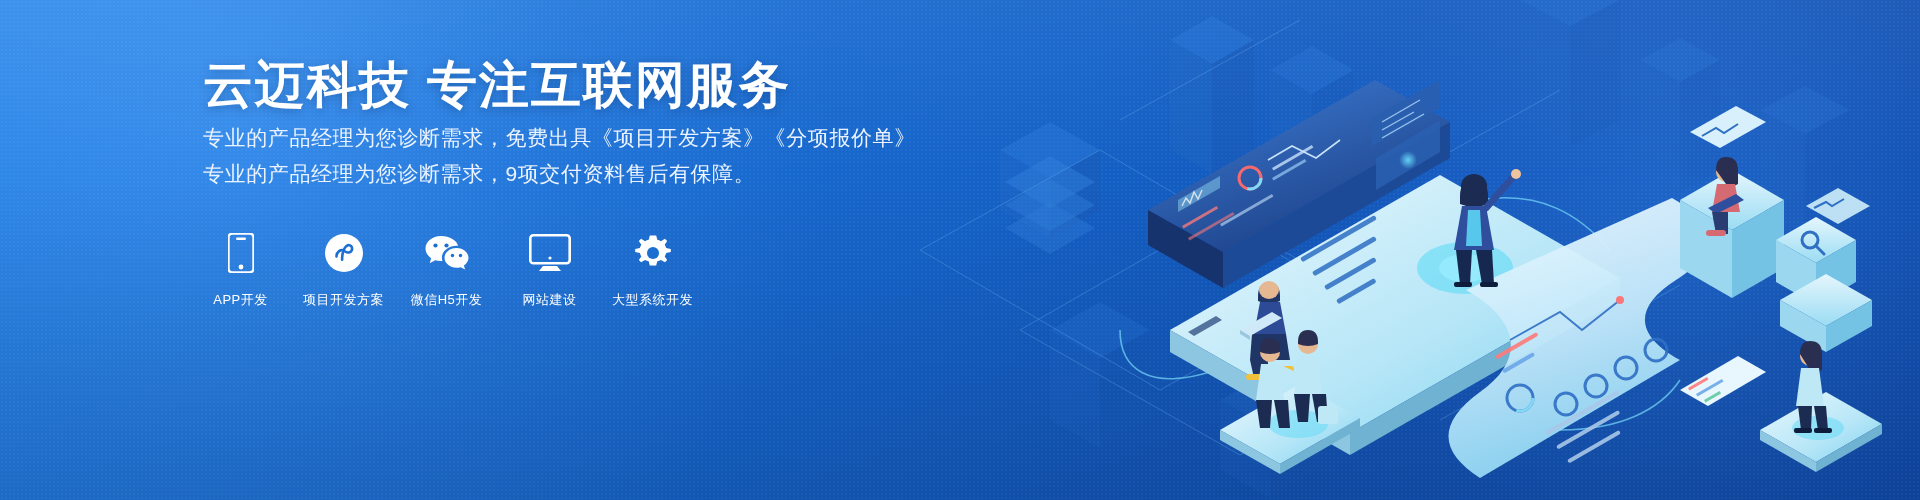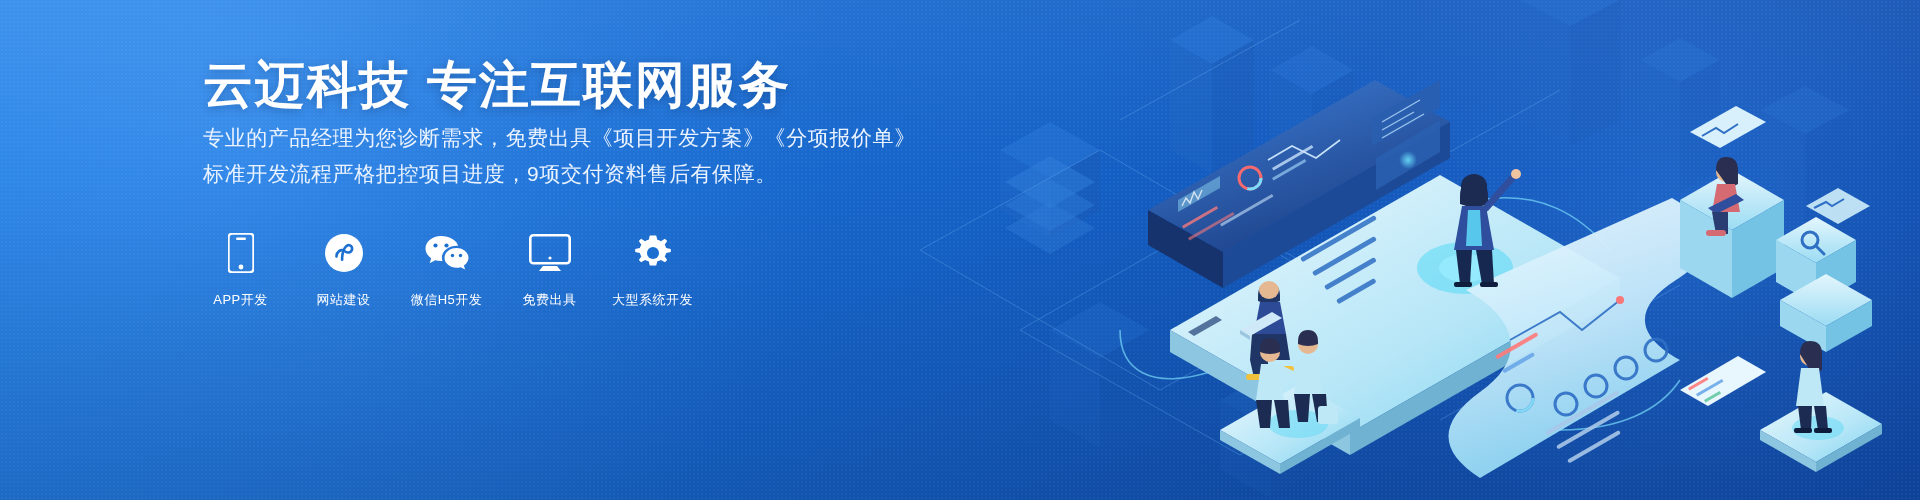--- a/index.html
+++ b/index.html
@@ -379,21 +379,21 @@
         <rect x="874" y="428" width="18" height="5" rx="2" fill="#0f1d3c"></rect>
         <rect x="894" y="428" width="18" height="5" rx="2" fill="#0f1d3c"></rect>
       </g>
     </svg>
   </div>
 
   <div class="copy">
     <div class="headline">云迈科技 专注互联网服务</div>
     <div class="sub">
       <span class="sub-line">专业的产品经理为您诊断需求，免费出具《项目开发方案》《分项报价单》</span>
-      <span class="sub-line">标准开发流程严格把控项目进度，9项交付资料售后有保障。</span>
+      <span class="sub-line">专业的产品经理为您诊断需求，9项交付资料售后有保障。</span>
     </div>
   </div>
 
   <div class="services">
 
     <div class="svc">
       <div class="svc-icon">
         <svg width="26" height="40" viewBox="0 0 26 40">
           <rect x="0.5" y="0.5" width="25" height="39" rx="4" fill="none" stroke="#ffffff" stroke-width="2.4"></rect>
           <rect x="8" y="4.5" width="10" height="2.6" rx="1.3" fill="#ffffff"></rect>
@@ -403,21 +403,21 @@
       <div class="svc-label">APP开发</div>
     </div>
 
     <div class="svc">
       <div class="svc-icon">
         <svg width="38" height="38" viewBox="0 0 38 38">
           <circle cx="19" cy="19" r="19" fill="#ffffff"></circle>
           <path d="M11.5 22.5 c0 -4.5 4.2 -8.2 8.2 -5.2 c3.4 2.6 7.4 0.6 7.4 -2.6 c0 -3.2 -3.6 -4.8 -6 -2.4 c-2.8 2.8 -4 8 -4 13.4" fill="none" stroke="#1a6fd0" stroke-width="2.6" stroke-linecap="round"></path>
         </svg>
       </div>
-      <div class="svc-label">网站建设</div>
+      <div class="svc-label">项目开发方案</div>
     </div>
 
     <div class="svc">
       <div class="svc-icon">
         <svg width="44" height="38" viewBox="0 0 44 38">
           <path d="M16 2 C7.2 2 0.5 7.8 0.5 14.6 c0 3.9 2.2 7.3 5.7 9.6 l-1.5 5 l5.4 -2.9 c1.8 0.5 3.8 0.8 5.9 0.8 c0.5 0 1 0 1.5 -0.1 c-0.4 -1.1 -0.6 -2.2 -0.6 -3.4 c0 -6.6 6.6 -11.9 14.7 -11.9 c0.5 0 1 0 1.5 0.1 C32 6.6 24.8 2 16 2 z" fill="#ffffff"></path>
           <circle cx="10.5" cy="11.5" r="2.1" fill="#1a6fd0"></circle>
           <circle cx="21.5" cy="11.5" r="2.1" fill="#1a6fd0"></circle>
           <path d="M31.5 14 C37.9 14 43.5 18.4 43.5 23.8 c0 3.1 -1.8 5.8 -4.6 7.7 l1.2 4.1 l-4.4 -2.4 c-1.4 0.4 -2.9 0.6 -4.2 0.6 C25.1 33.8 19.5 29.3 19.5 23.8 C19.5 18.4 25.1 14 31.5 14 z" fill="#ffffff"></path>
           <circle cx="27.5" cy="21.5" r="1.7" fill="#1a6fd0"></circle>
@@ -428,21 +428,21 @@
     </div>
 
     <div class="svc">
       <div class="svc-icon">
         <svg width="42" height="38" viewBox="0 0 42 38">
           <rect x="1.3" y="1.3" width="39.4" height="28" rx="3" fill="none" stroke="#ffffff" stroke-width="2.6"></rect>
           <circle cx="21" cy="24" r="1.6" fill="#ffffff"></circle>
           <path d="M14 32 L28 32 L32 37 L10 37 Z" fill="#ffffff"></path>
         </svg>
       </div>
-      <div class="svc-label">免费出具</div>
+      <div class="svc-label">网站建设</div>
     </div>
 
     <div class="svc">
       <div class="svc-icon">
         <svg width="40" height="40" viewBox="0 0 40 40">
           <path d="M20 0.5 l3.2 0 l1.1 4.6 a15.5 15.5 0 0 1 3.6 1.5 l4 -2.5 l2.3 2.3 l-2.5 4 a15.5 15.5 0 0 1 1.5 3.6 l4.6 1.1 l0 3.2 l-4.6 1.1 a15.5 15.5 0 0 1 -1.5 3.6 l2.5 4 l-2.3 2.3 l-4 -2.5 a15.5 15.5 0 0 1 -3.6 1.5 l-1.1 4.6 l-3.2 0 l-3.2 0 l-1.1 -4.6 a15.5 15.5 0 0 1 -3.6 -1.5 l-4 2.5 l-2.3 -2.3 l2.5 -4 a15.5 15.5 0 0 1 -1.5 -3.6 l-4.6 -1.1 l0 -3.2 l4.6 -1.1 a15.5 15.5 0 0 1 1.5 -3.6 l-2.5 -4 l2.3 -2.3 l4 2.5 a15.5 15.5 0 0 1 3.6 -1.5 l1.1 -4.6 z" fill="#ffffff" transform="translate(0,2) scale(1,0.93)"></path>
           <circle cx="20" cy="20" r="6" fill="#1a6fd0"></circle>
         </svg>
       </div>
       <div class="svc-label">大型系统开发</div>

